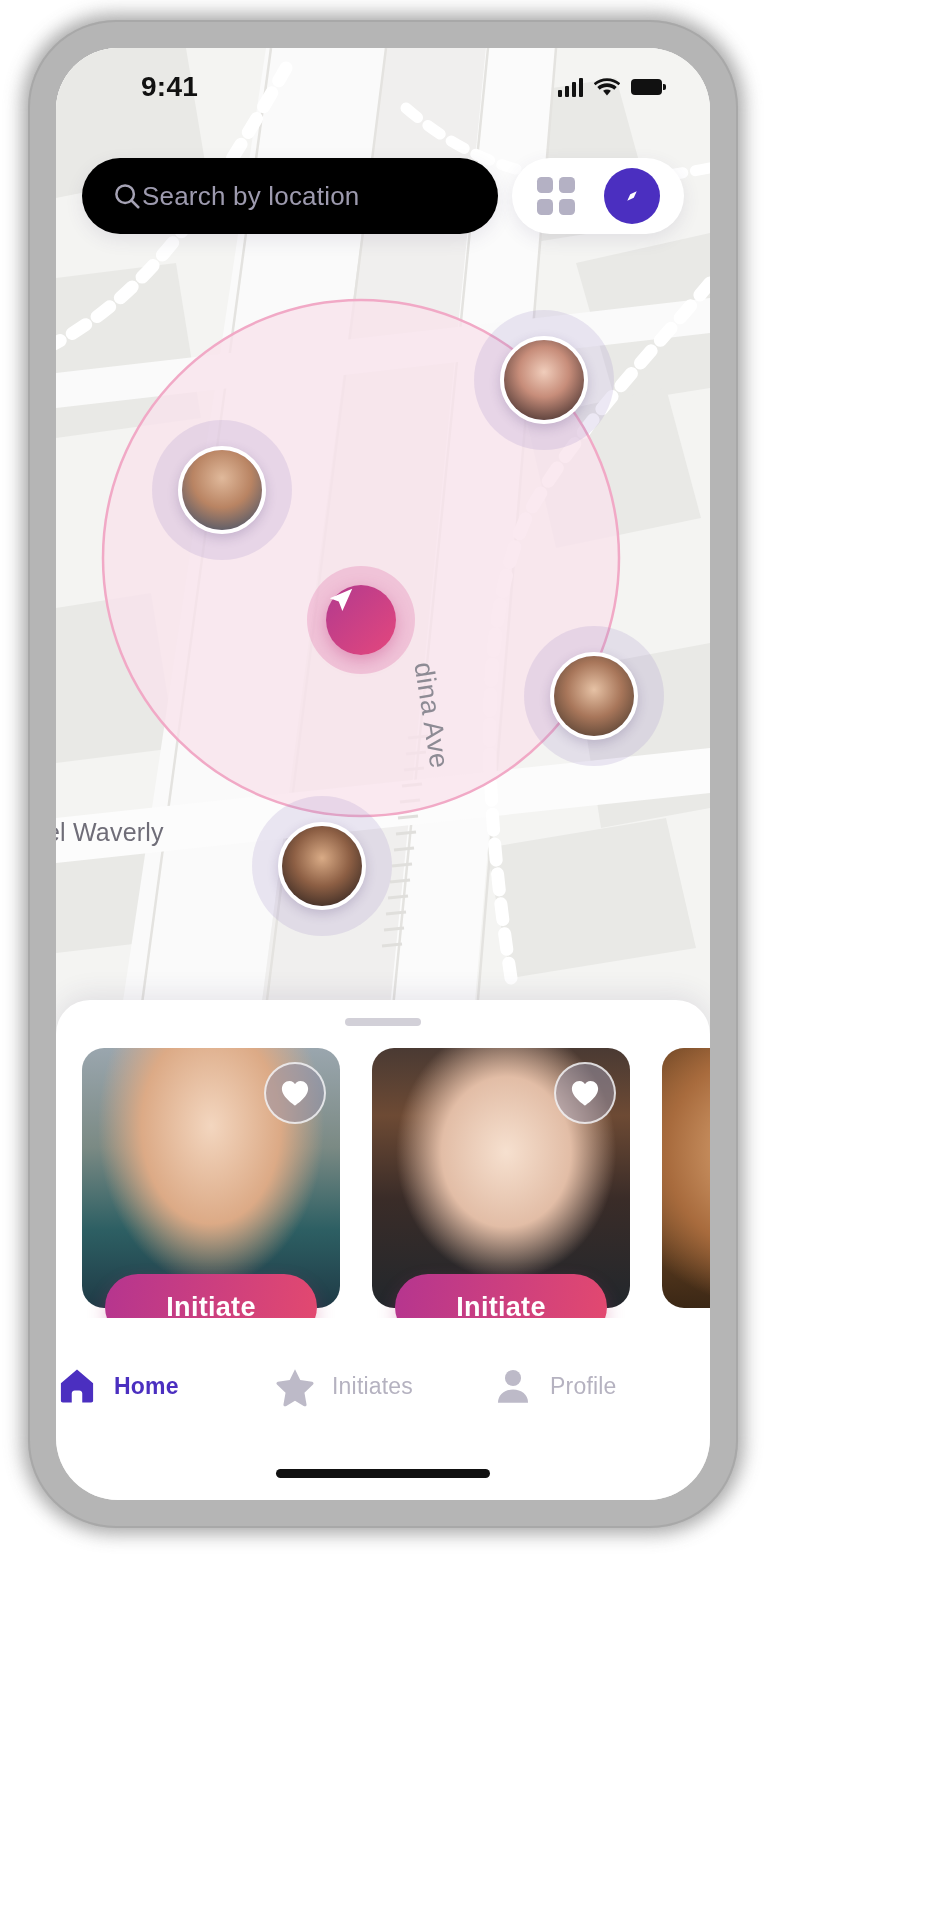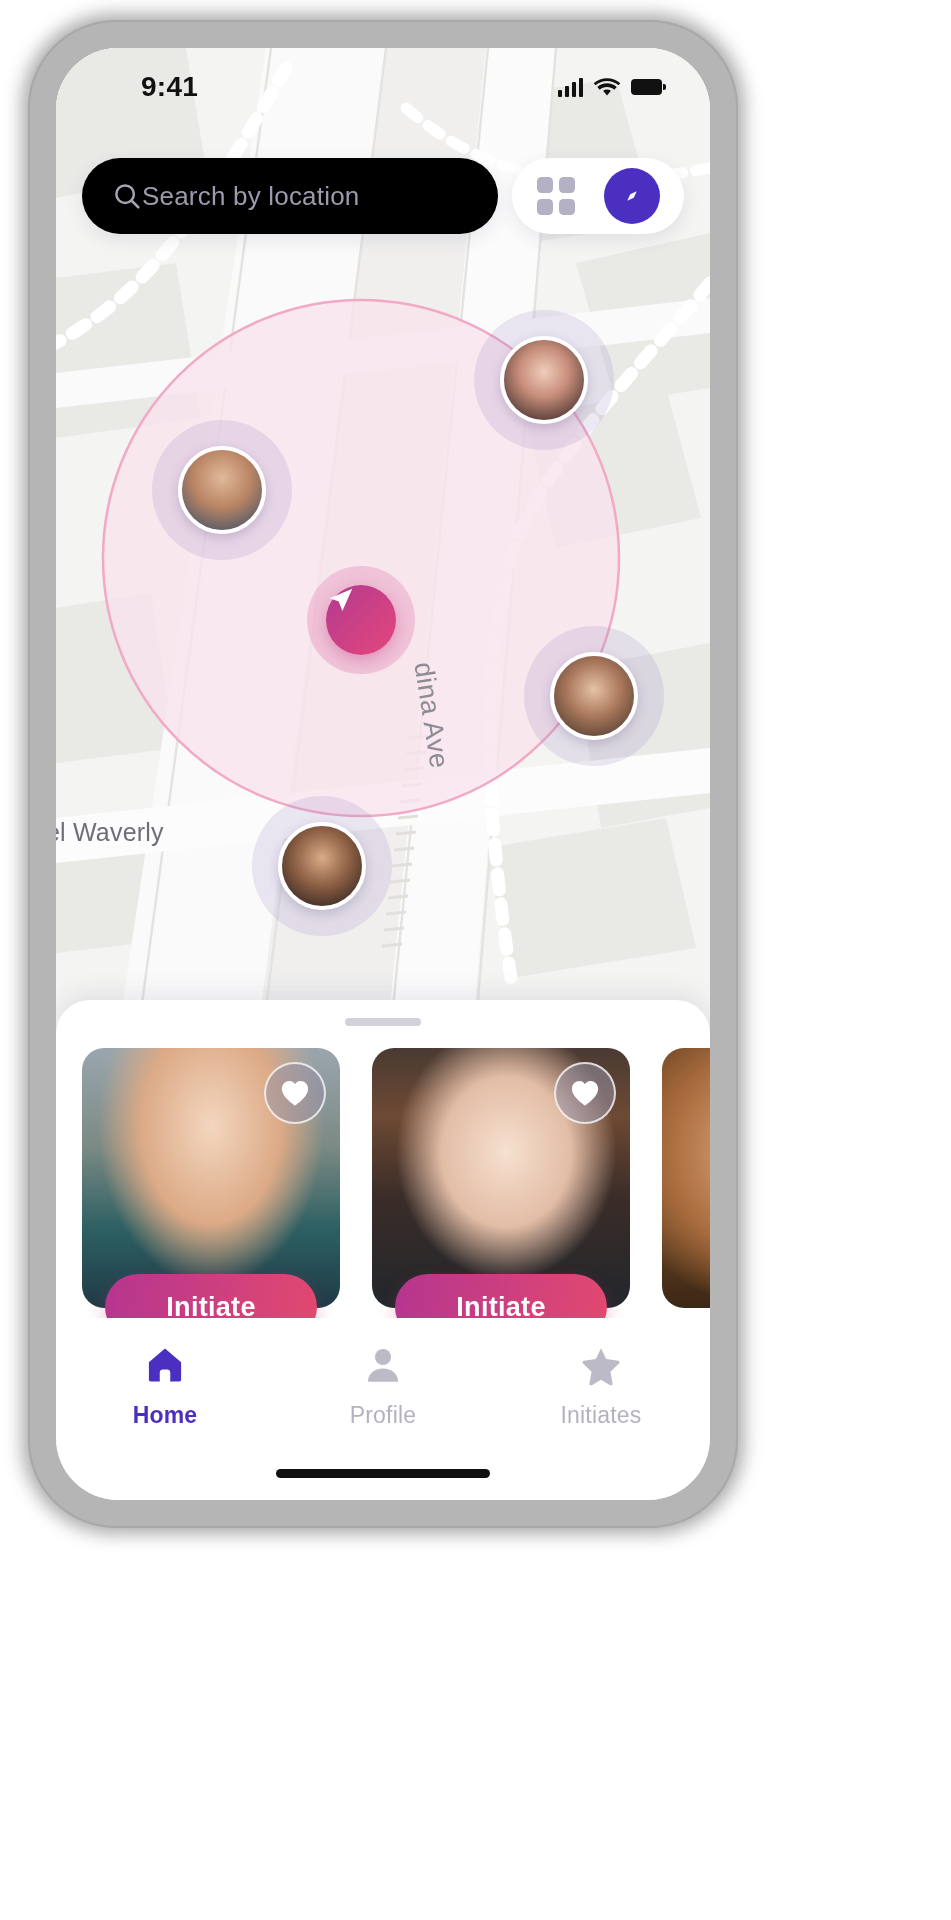--- a/index.html
+++ b/index.html
@@ -179,21 +179,21 @@
     border:none; cursor:pointer;
     letter-spacing:.3px;
   }
 
   
   .tabbar{
     position:absolute; left:0; bottom:54px; width:654px; height:120px;
     display:flex; align-items:center;
   }
   .tab{
-    flex:1; display:flex; flex-direction:column; align-items:center; gap:16px;
+    flex:1; display:flex; flex-direction:row; align-items:center; gap:16px;
     cursor:pointer;
   }
   .tab-label{ font-size:23px; letter-spacing:.2px; }
   .tab.active .tab-label{ color:#4b2fc0; font-weight:bold; }
   .tab .tab-label{ color:#b5b2c0; }
   .home-bar{
     position:absolute; left:50%; bottom:22px; transform:translateX(-50%);
     width:214px; height:9px; border-radius:5px; background:#111;
   }
 
@@ -395,35 +395,35 @@
           <svg width="42" height="42" viewBox="0 0 24 24">
             <path d="M12 2.6 L2.8 10.4 L2.8 20.4 C2.8 21 3.3 21.4 3.9 21.4 L9 21.4
                      L9 16.2 C9 15.3 9.8 14.6 10.7 14.6 L13.3 14.6 C14.2 14.6 15 15.3 15 16.2
                      L15 21.4 L20.1 21.4 C20.7 21.4 21.2 21 21.2 20.4 L21.2 10.4 Z" fill="#4b2fc0"></path>
           </svg>
           <span class="tab-label">Home</span>
         </div>
 
         <div class="tab">
           <svg width="42" height="42" viewBox="0 0 24 24">
-            <circle cx="12" cy="7.4" r="4.6" fill="#bdbac8"></circle>
-            <path d="M3.4 21.6 C3.4 16.9 7.2 14 12 14 C16.8 14 20.6 16.9 20.6 21.6 Z" fill="#bdbac8"></path>
-          </svg>
-          <span class="tab-label">Profile</span>
-        </div>
-
-        <div class="tab">
-          <svg width="42" height="42" viewBox="0 0 24 24">
             <path d="M12 2.4 L15 8.6 L21.8 9.5 C22.6 9.6 22.9 10.6 22.3 11.2
                      L17.4 15.8 L18.6 22.5 C18.7 23.3 17.9 23.9 17.2 23.5 L12 20.4
                      L6.8 23.5 C6.1 23.9 5.3 23.3 5.4 22.5 L6.6 15.8 L1.7 11.2
                      C1.1 10.6 1.4 9.6 2.2 9.5 L9 8.6 Z" fill="#bdbac8"></path>
           </svg>
           <span class="tab-label">Initiates</span>
         </div>
 
+        <div class="tab">
+          <svg width="42" height="42" viewBox="0 0 24 24">
+            <circle cx="12" cy="7.4" r="4.6" fill="#bdbac8"></circle>
+            <path d="M3.4 21.6 C3.4 16.9 7.2 14 12 14 C16.8 14 20.6 16.9 20.6 21.6 Z" fill="#bdbac8"></path>
+          </svg>
+          <span class="tab-label">Profile</span>
+        </div>
+
       </div>
 
       <div class="home-bar"></div>
     </div>
 
   </div>
 </div>
 
 </body></html>

